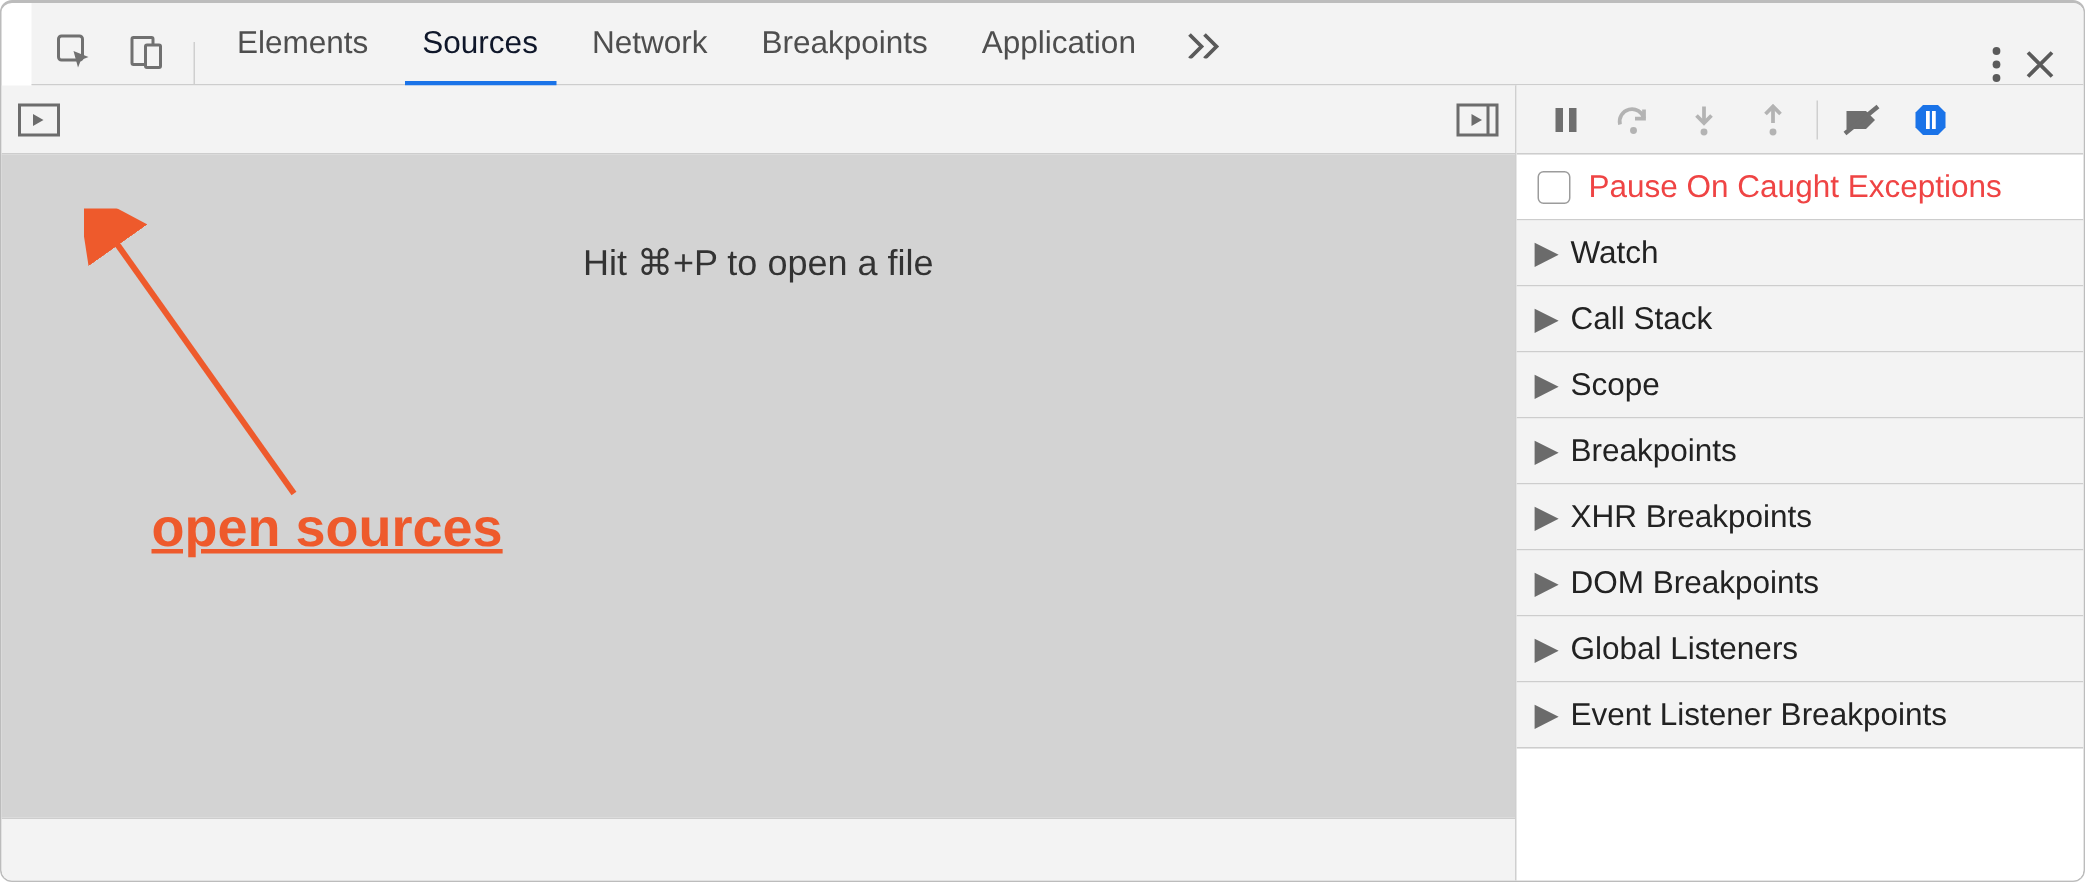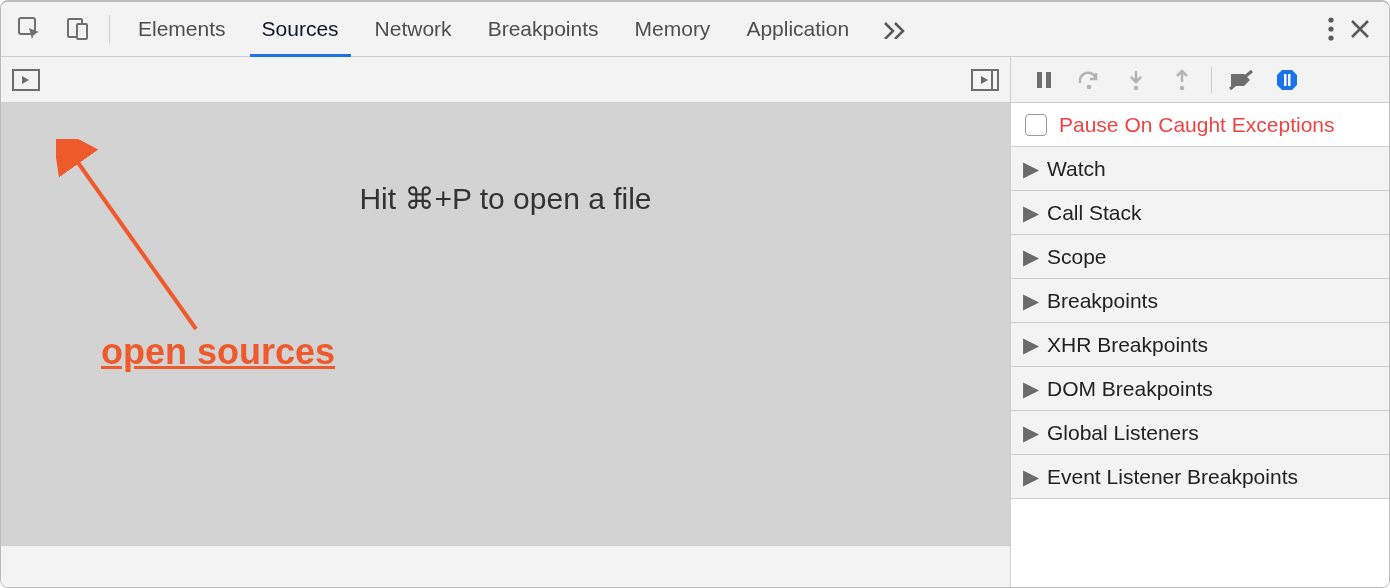--- a/index.html
+++ b/index.html
@@ -18,26 +18,27 @@
     border-top: 2px solid #bcbcbc;
     border-radius: 8px;
     overflow: hidden;
     display: flex;
     flex-direction: column;
   }
 
   
   .tabstrip {
     display: flex;
-    align-items: center;
+    align-items: flex-end;
     height: 55px;
     background: #f3f3f3;
     border-bottom: 1px solid #cdcdcd;
     padding: 0 8px;
     gap: 6px;
+    margin-left: 20px;
   }
   .tabstrip .btn {
     display: flex;
     align-items: center;
     justify-content: center;
     width: 42px;
     height: 42px;
     color: #707070;
   }
   .tabstrip .vsep {
@@ -110,23 +111,22 @@
 
   .sources-body {
     flex: 1;
     background: #d3d3d3;
     position: relative;
   }
   .hint {
     position: absolute;
     left: 50%; top: 58px;
     transform: translateX(-50%);
-    font-size: 30px;
+    font-size: 24px;
     color: #333;
-    margin-top: 20px;
   }
   .footer-strip {
     height: 42px;
     background: #f3f3f3;
     border-top: 1px solid #cdcdcd;
   }
 
   
   .annotation {
     position: absolute;
@@ -225,21 +225,20 @@
         <rect x="12" y="8" width="10" height="15" rx="1" fill="#f3f3f3"></rect>
       </svg>
     </div>
     <div class="vsep"></div>
 
     <div class="tabs">
       <div class="tab">Elements</div>
       <div class="tab active">Sources</div>
       <div class="tab">Network</div>
       <div class="tab">Breakpoints</div>
-      <div class="tab">Memory</div>
       <div class="tab">Application</div>
       <div class="tab" style="padding:0 14px;">
         <svg width="26" height="20" viewBox="0 0 26 20" stroke="#5a5a5a" stroke-width="2.5" fill="none">
           <path d="M4 4 L12 12 L4 20"></path>
             <path d="M14 4 L22 12 L14 20"></path>
         </svg>
       </div>
     </div>
 
     <div class="spacer"></div>

